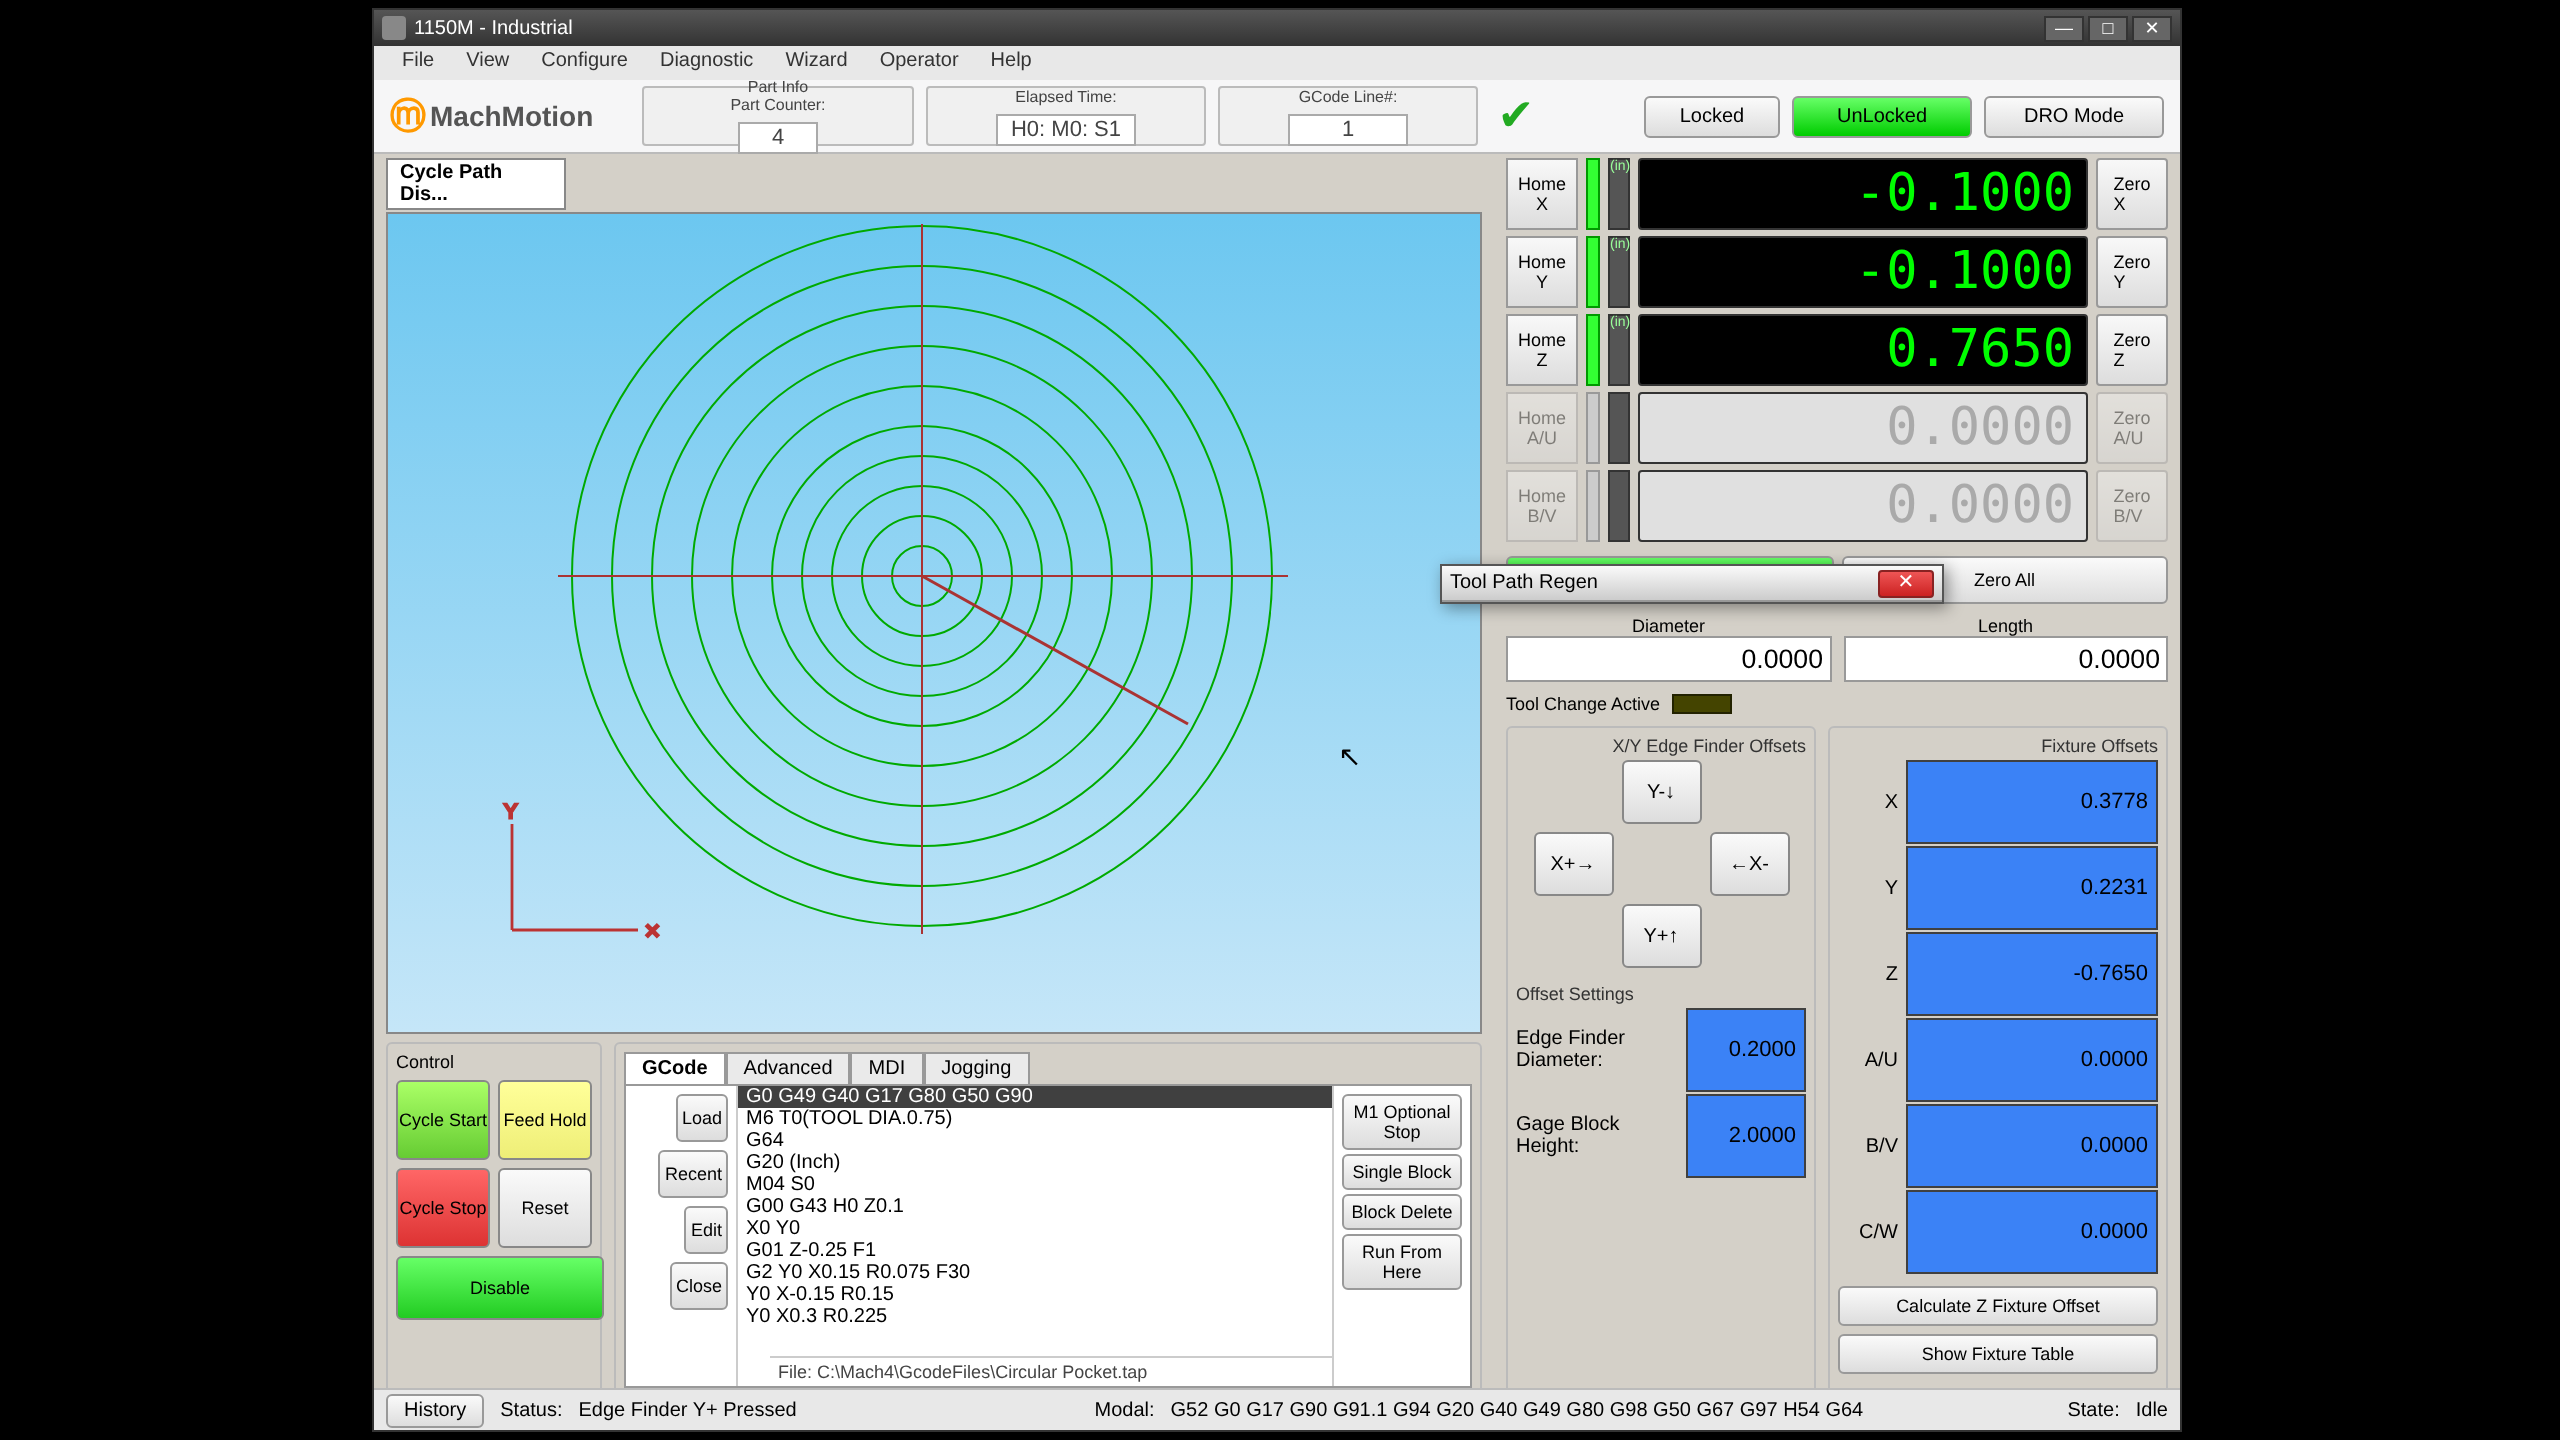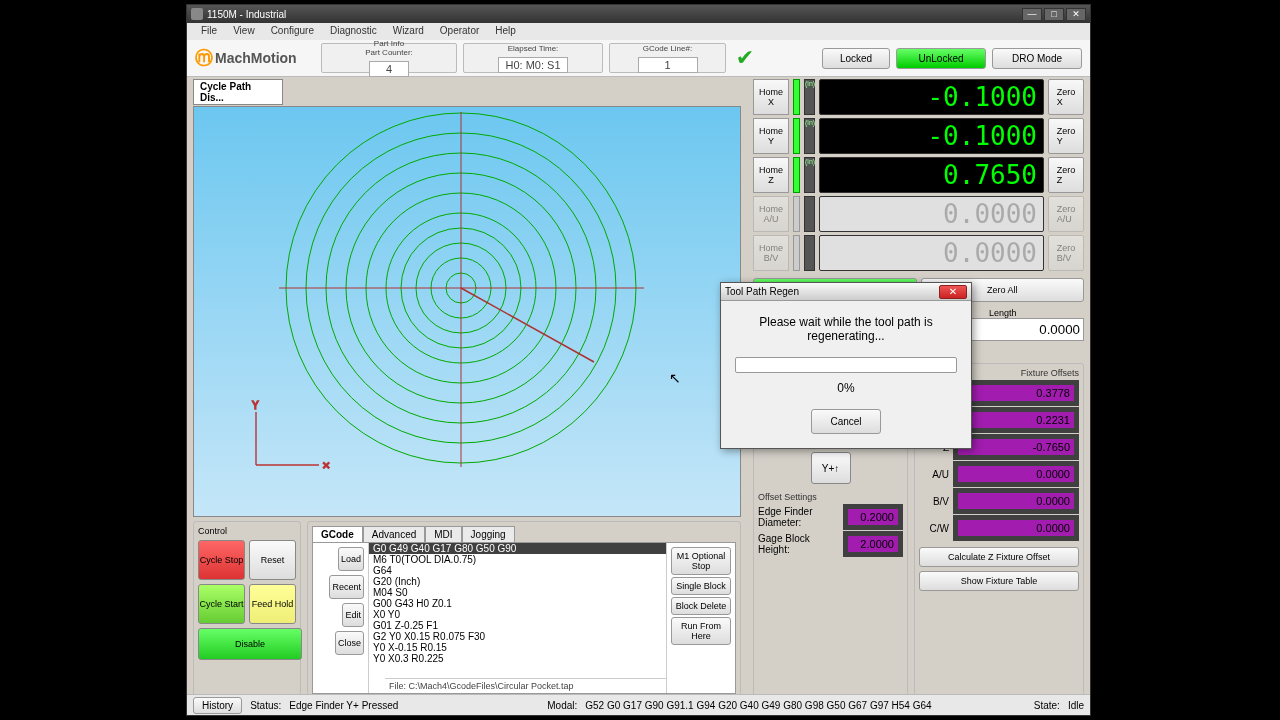--- a/index.html
+++ b/index.html
@@ -57,21 +57,21 @@
 .midrow { display: flex; gap: 4px; margin-top: 2px; }
 .midrow .mbtn { flex: 1; font-size: 9px; padding: 6px 4px; }
 .bottomgrid { display: flex; gap: 6px; margin-top: 4px; flex: 1; }
 .edgecol { width: 155px; }
 .section-title { font-size: 9px; color: #333; margin-bottom: 2px; text-align: right; }
 .edgegrid { display: grid; grid-template-columns: 40px 40px 40px; grid-template-rows: 32px 32px 32px; gap: 4px; justify-content: center; }
 .edgebtn { border: 1px solid #888; background: linear-gradient(#fafafa,#ddd); border-radius: 3px; display: flex; align-items: center; justify-content: center; font-size: 10px; }
 .offsetcol { flex: 1; }
 .fval-row { display: flex; gap: 4px; font-size: 10px; align-items: center; margin-bottom: 1px; }
 .fval-row .lbl { width: 30px; text-align: right; }
-.fval-row input { flex: 1; border: 5px solid #404040; padding: 2px 4px; font-size: 11px; text-align: right; background: #a21caf; width: 60px; }
+.fval-row input { flex: 1; border: 1px solid #404040; padding: 14px 4px; font-size: 11px; text-align: right; background: #3b82f6; width: 60px; }
 .statusbar { position: absolute; bottom: 0; left: 0; right: 0; height: 21px; background: #e8e8e8; border-top: 1px solid #bbb; display: flex; align-items: center; font-size: 10px; padding: 0 6px; gap: 8px; }
 .statusbar .mbtn { padding: 2px 8px; }
 .dialog { position: absolute; left: 720px; top: 282px; width: 252px; background: #f0f0f0; border: 1px solid #555; box-shadow: 2px 2px 8px rgba(0,0,0,0.4); z-index: 100; }
 .dlg-title { height: 18px; background: linear-gradient(#fafafa,#ccc); border-bottom: 1px solid #999; display: flex; align-items: center; padding: 0 4px; font-size: 10px; }
 .dlg-close { margin-left: auto; width: 28px; height: 14px; background: linear-gradient(#e55,#c22); color: #fff; border: 1px solid #822; border-radius: 2px; text-align: center; font-size: 10px; line-height: 12px; }
 .dlg-body { padding: 14px; text-align: center; font-size: 12px; }
 .progress { height: 16px; border: 1px solid #999; background: #fff; margin: 14px 0 8px; border-radius: 2px; }
 .cursor { position: absolute; left: 669px; top: 370px; font-size: 14px; color: #000; z-index: 200; pointer-events: none; }
 </style>
 </head>
@@ -105,21 +105,21 @@
       <div style="font-size:8px;text-align:center">
           <div>Part Info</div>
           <div>Part Counter:</div>
         </div>
       <div class="val">4</div>
     </div>
     <div class="infobox" style="flex-direction:column;gap:4px;width:140px">
       <div>Elapsed Time:</div>
       <div class="val">H0: M0: S1</div>
     </div>
-    <div class="infobox" style="flex-direction:column;gap:4px;width:117px">
+    <div class="infobox" style="flex-direction:column;gap:4px;width:130px">
       <div>GCode Line#:</div>
       <div class="val" style="min-width:60px">1</div>
     </div>
     <div class="check">✔</div>
     <div style="flex:1"></div>
     <div class="mbtn" style="width:68px">Locked</div>
     <div class="mbtn green" style="width:90px">UnLocked</div>
     <div class="mbtn" style="width:90px">DRO Mode</div>
   </div>
   <div class="content">
@@ -147,26 +147,26 @@
               <line x1="62" y1="358" x2="62" y2="305"></line>
             <text x="128" y="362" fill="#b33" font-size="10">✕</text>
             <text x="58" y="302" fill="#0a0" font-size="10">Y</text>
           </g>
         </svg>
       </div>
       <div class="ctrl-section">
         <div class="ctrl-panel cyclebtns">
           <div style="font-size:9px">Control</div>
           <div class="row">
+            <div class="cb" style="background:linear-gradient(#af6,#6c3)">Cycle Start</div>
+            <div class="cb" style="background:linear-gradient(#ff9,#ee7)">Feed Hold</div>
+          </div>
+          <div class="row">
             <div class="cb" style="background:linear-gradient(#f66,#d33)">Cycle Stop</div>
             <div class="cb" style="background:linear-gradient(#fafafa,#ddd)">Reset</div>
-          </div>
-          <div class="row">
-            <div class="cb" style="background:linear-gradient(#af6,#6c3)">Cycle Start</div>
-            <div class="cb" style="background:linear-gradient(#ff9,#ee7)">Feed Hold</div>
           </div>
           <div class="cb big" style="background:linear-gradient(#6f6,#2c2)">Disable</div>
         </div>
         <div class="ctrl-panel gcode-panel">
           <div class="tabs">
             <span class="active">GCode</span>
             <span>Advanced</span>
             <span>MDI</span>
             <span>Jogging</span>
           </div>
@@ -324,21 +324,15 @@
     <span>State:</span>
     <span>Idle</span>
   </div>
 </div>
 
 <div class="dialog">
   <div class="dlg-title">
     <span>Tool Path Regen</span>
     <div class="dlg-close">✕</div>
   </div>
-  <div class="dlg-body">
-    <div>Please wait while the tool path is regenerating...</div>
-    <div class="progress"></div>
-    <div style="margin-bottom:14px">0%</div>
-    <div class="mbtn" style="width:70px;margin:0 auto;padding:6px">Cancel</div>
-  </div>
 </div>
 
 <div class="cursor">↖</div>
 
 </body></html>

